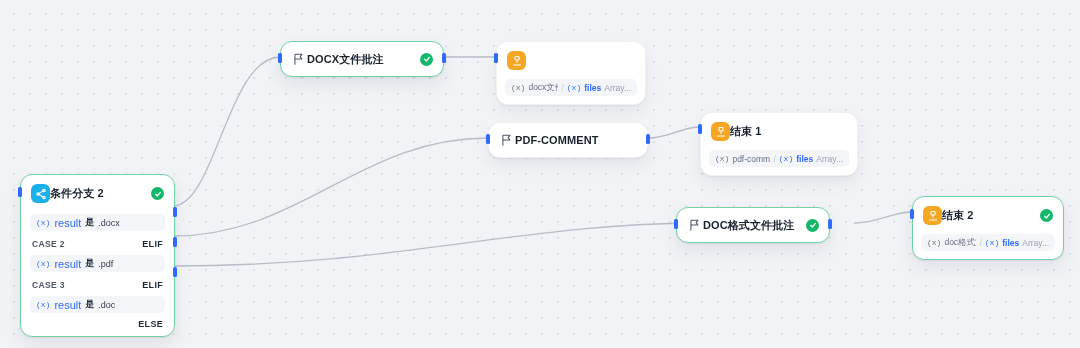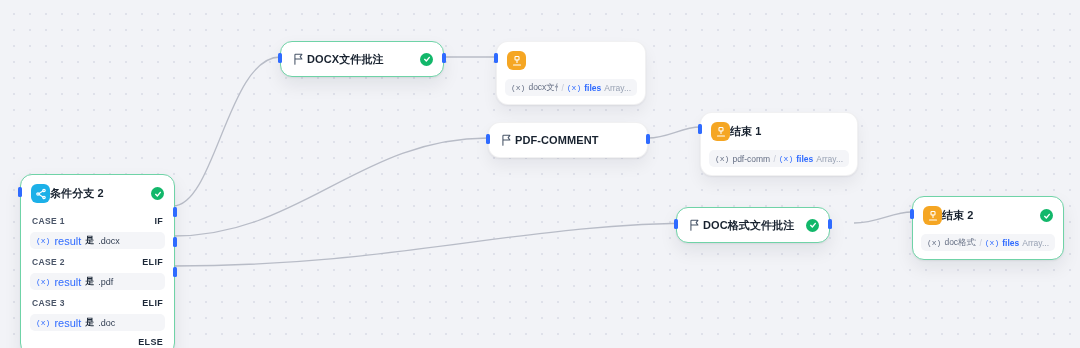--- a/index.html
+++ b/index.html
@@ -232,24 +232,20 @@
         </svg>
       </span>
       <span class="node-title">条件分支 2</span>
       <span class="check">
         <svg width="8" height="8" viewBox="0 0 24 24" fill="none" stroke="#ffffff" stroke-width="4" stroke-linecap="round" stroke-linejoin="round">
           <polyline points="5,13 10,18 19,7"></polyline>
         </svg>
       </span>
     </div>
 
-    <div class="case-row">
-      <span class="case-label">CASE 1</span>
-      <span class="case-kw">IF</span>
-    </div>
     <div class="cond-pill">
       <span class="mono-x">(x)</span>
       <span class="var-name">result</span>
       <span class="cond-op">是</span>
       <span class="cond-val">.docx</span>
     </div>
     <span class="port right" style="top:32px;"></span>
 
     <div class="case-row">
       <span class="case-label">CASE 2</span>

